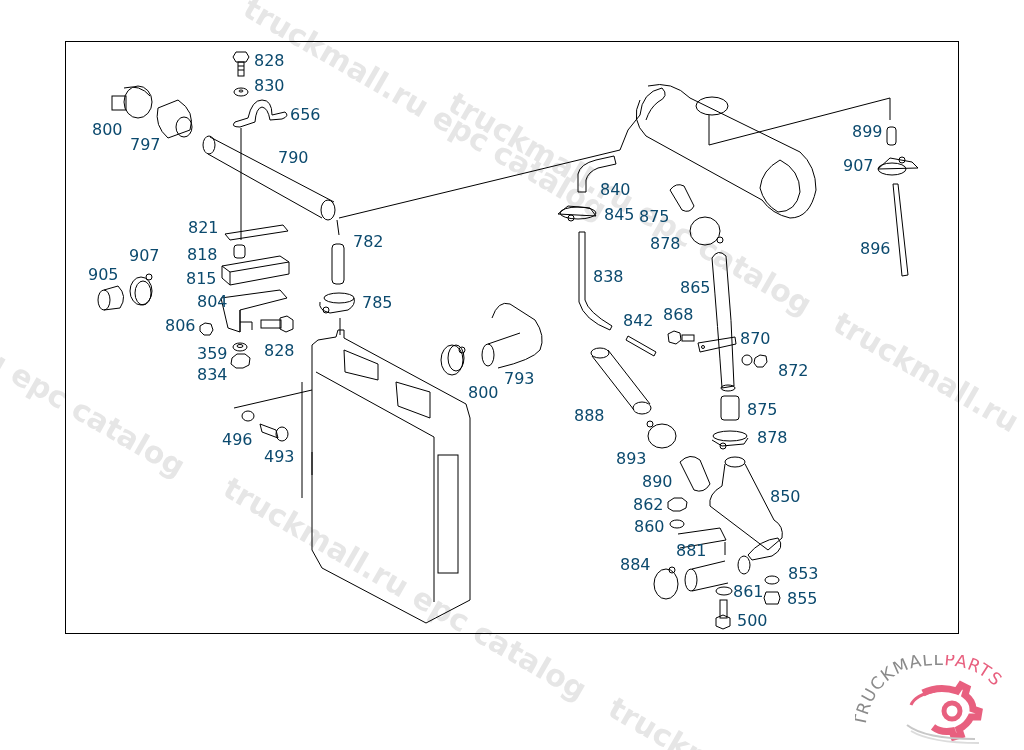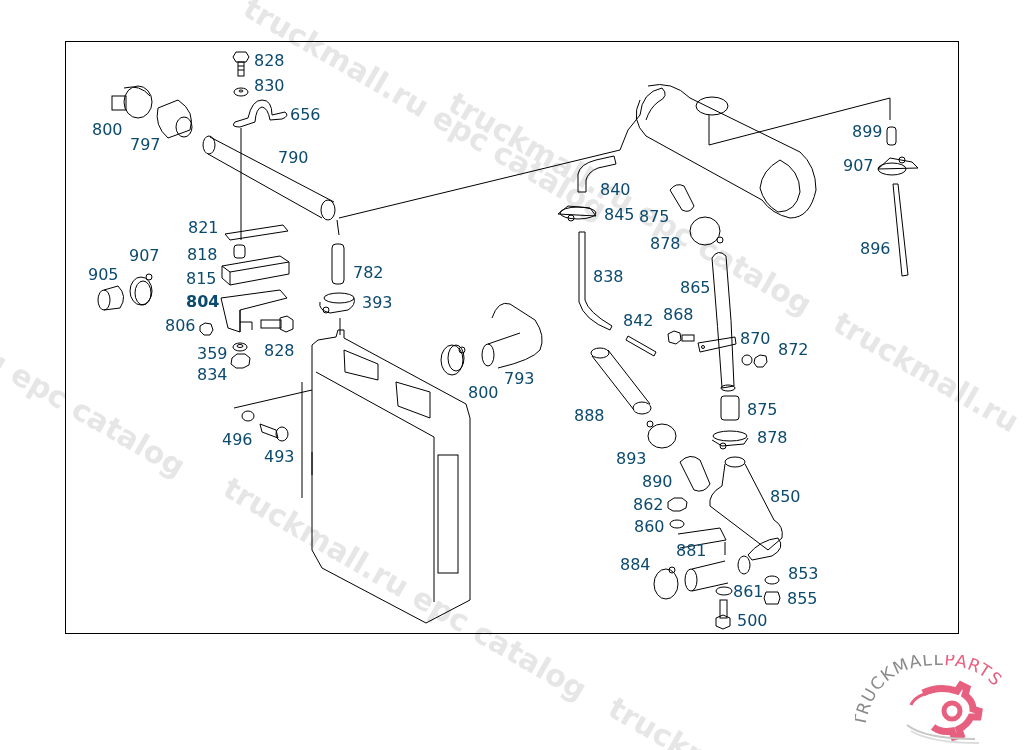--- a/index.html
+++ b/index.html
@@ -262,43 +262,43 @@
 
 <span class="lbl" style="left:254px;top:53px;">828</span>
 <span class="lbl" style="left:254px;top:78px;">830</span>
 <span class="lbl" style="left:290px;top:107px;">656</span>
 <span class="lbl" style="left:92px;top:122px;">800</span>
 <span class="lbl" style="left:130px;top:137px;">797</span>
 <span class="lbl" style="left:278px;top:150px;">790</span>
 <span class="lbl" style="left:188px;top:220px;">821</span>
 <span class="lbl" style="left:187px;top:247px;">818</span>
 <span class="lbl" style="left:186px;top:271px;">815</span>
-<span class="lbl" style="left:186px;top:294px;font-weight:bold;">804</span>
+<span class="lbl" style="left:197px;top:294px;">804</span>
 <span class="lbl" style="left:165px;top:318px;">806</span>
 <span class="lbl" style="left:197px;top:346px;">359</span>
 <span class="lbl" style="left:264px;top:343px;">828</span>
 <span class="lbl" style="left:197px;top:367px;">834</span>
 <span class="lbl" style="left:88px;top:267px;">905</span>
 <span class="lbl" style="left:129px;top:248px;">907</span>
-<span class="lbl" style="left:353px;top:265px;text-align:center;">782</span>
-<span class="lbl" style="left:362px;top:295px;">393</span>
+<span class="lbl" style="left:353px;top:234px;text-align:center;">782</span>
+<span class="lbl" style="left:362px;top:295px;">785</span>
 <span class="lbl" style="left:222px;top:432px;">496</span>
 <span class="lbl" style="left:264px;top:449px;">493</span>
 <span class="lbl" style="left:468px;top:385px;">800</span>
 <span class="lbl" style="left:504px;top:371px;">793</span>
 <span class="lbl" style="left:600px;top:182px;">840</span>
 <span class="lbl" style="left:604px;top:207px;">845</span>
 <span class="lbl" style="left:639px;top:209px;">875</span>
 <span class="lbl" style="left:650px;top:236px;">878</span>
 <span class="lbl" style="left:593px;top:269px;">838</span>
 <span class="lbl" style="left:680px;top:280px;">865</span>
 <span class="lbl" style="left:623px;top:313px;">842</span>
 <span class="lbl" style="left:663px;top:307px;">868</span>
 <span class="lbl" style="left:740px;top:331px;">870</span>
-<span class="lbl" style="left:778px;top:342px;">872</span>
+<span class="lbl" style="left:778px;top:363px;">872</span>
 <span class="lbl" style="left:574px;top:388px;margin-top:20px;">888</span>
 <span class="lbl" style="left:747px;top:402px;">875</span>
 <span class="lbl" style="left:757px;top:430px;">878</span>
 <span class="lbl" style="left:616px;top:451px;">893</span>
 <span class="lbl" style="left:642px;top:474px;">890</span>
 <span class="lbl" style="left:770px;top:489px;">850</span>
 <span class="lbl" style="left:633px;top:497px;">862</span>
 <span class="lbl" style="left:634px;top:519px;text-align:right;">860</span>
 <span class="lbl" style="left:676px;top:543px;">881</span>
 <span class="lbl" style="left:620px;top:557px;">884</span>

